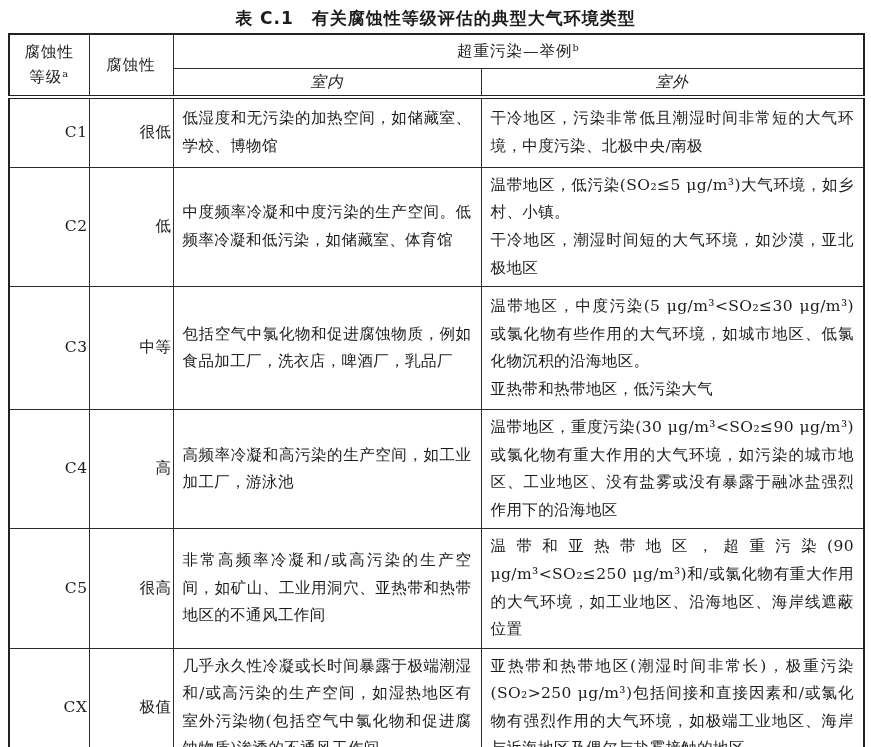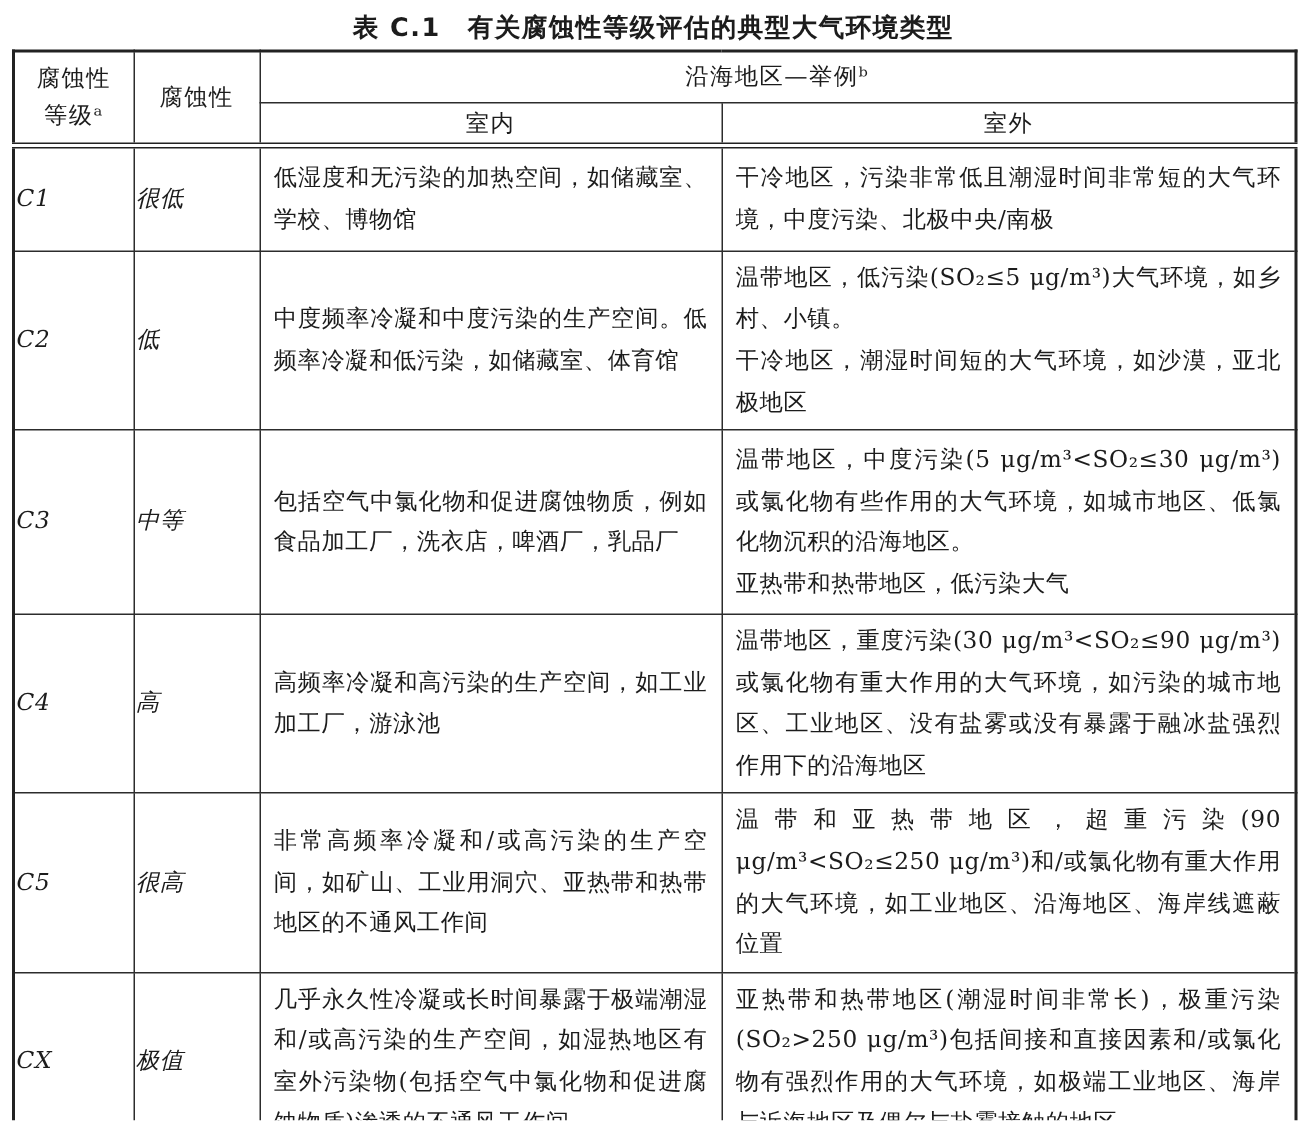--- a/index.html
+++ b/index.html
@@ -42,26 +42,25 @@
     vertical-align: middle;
     white-space: pre-line;
   }
   td.hc {
     text-align: center;
     font-size: 15.5px;
     letter-spacing: 1px;
     line-height: 1.6;
   }
   tr.hrow1 td { height: 34px; }
-  tr.hrow2 td { height: 27px; }
+  tr.hrow2 td { height: 27px; font-style: italic; }
   td.dbl { border-bottom: 4px double #222222; }
   td.cat, td.cor {
-    text-align: left;
+    text-align: right;
     letter-spacing: 0.5px;
-    font-style: italic;
   }
   td.txt {
     text-align: justify;
     padding: 4px 9px;
     letter-spacing: 0.4px;
   }
 </style>
 </head>
 <body>
 
@@ -73,21 +72,21 @@
       <col style="width:80px">
       <col style="width:84px">
       <col style="width:308px">
       <col style="width:383px">
     </colgroup>
     <tbody>
       <tr class="hrow1">
         <td rowspan="2" class="hc dbl">腐蚀性
 等级ᵃ</td>
         <td rowspan="2" class="hc dbl">腐蚀性</td>
-        <td colspan="2" class="hc">沿海地区—举例ᵇ</td>
+        <td colspan="2" class="hc">超重污染—举例ᵇ</td>
       </tr>
       <tr class="hrow2">
         <td class="hc dbl">室内</td>
         <td class="hc dbl">室外</td>
       </tr>
 
       <tr style="height:70px">
         <td class="cat">C1</td>
         <td class="cor">很低</td>
         <td class="txt">低湿度和无污染的加热空间，如储藏室、学校、博物馆</td>

